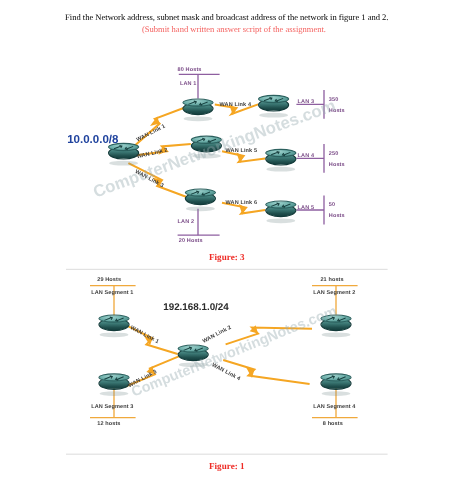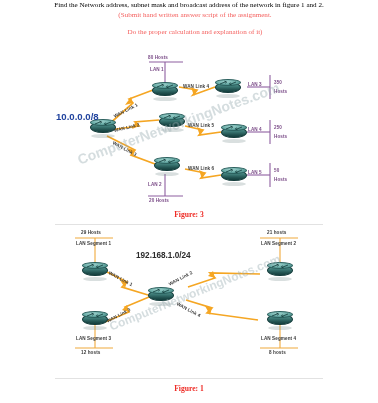--- a/index.html
+++ b/index.html
@@ -22,20 +22,21 @@
     top: 0;
     width: 378px;
     text-align: center;
   }
   .q-line {
     font-family: "Liberation Serif", serif;
     font-size: 7.1px;
     color: #000000;
     line-height: 10px;
     white-space: nowrap;
+    margin-top: 10px;
   }
   .red-line {
     font-family: "Liberation Serif", serif;
     font-size: 7.1px;
     color: #f4615f;
     line-height: 10px;
     white-space: nowrap;
     margin-left: 12px;
   }
   .red-line.spaced { margin-top: 7px; }
@@ -170,21 +171,20 @@
     height: 1px;
     background: #e2e2e2;
   }
 </style>
 </head>
 <body>
 
 <div class="header">
   <div class="q-line">Find the Network address, subnet mask and broadcast address of the network in figure 1 and 2.</div>
   <div class="red-line">(Submit hand written answer script of the assignment.</div>
-  <div class="red-line spaced">Do the proper calculation and explanation of it)</div>
 </div>
 
 <div class="figure" id="figure1">
 
   <svg class="svg-layer" viewBox="0 0 270 150" preserveAspectRatio="none">
 
     <line x1="110" y1="6" x2="110" y2="26" stroke="#8e5fa0" stroke-width="1.1"></line>
     <line x1="94" y1="6" x2="128" y2="6" stroke="#8e5fa0" stroke-width="1.1"></line>
 
     <line x1="110" y1="118" x2="110" y2="140" stroke="#8e5fa0" stroke-width="1.1"></line>

